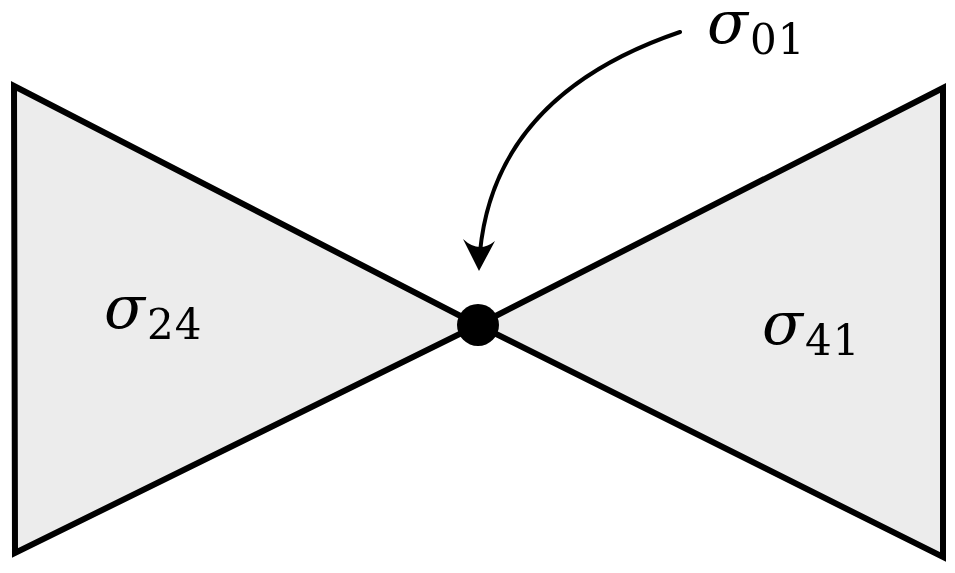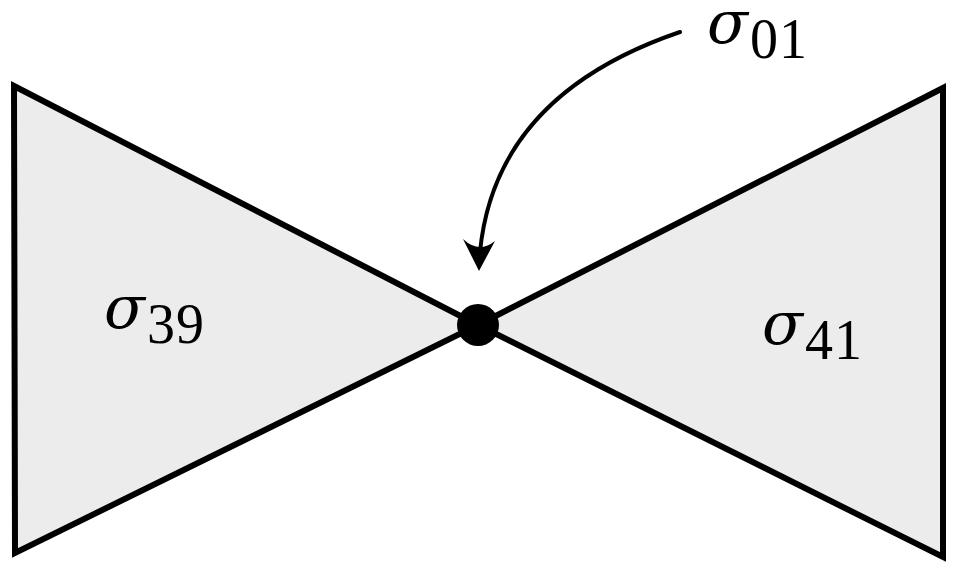--- a/index.html
+++ b/index.html
@@ -39,26 +39,25 @@
     color: #000000;
     white-space: nowrap;
     user-select: none;
   }
   .math-label .base {
     font-size: 60px;
     font-style: italic;
     font-weight: 500;
   }
   .math-label .sub {
-    font-size: 56px;
+    font-size: 42px;
     font-style: normal;
-    margin-top: 19px;
+    margin-top: 27px;
     margin-left: 2px;
     letter-spacing: 1px;
-    font-family: Liberation Serif, serif;
   }
 </style>
 </head>
 <body>
 
 <div class="figure">
 
   <svg width="955" height="573" viewBox="0 0 955 573">
 
     <polygon class="edge" points="14,86 478,325 15,553" fill="#ececec"></polygon>
@@ -72,21 +71,21 @@
     <path d="M 479 271 L 463 239 Q 479 254 495 241 Z" fill="#000000"></path>
   </svg>
 
   <div class="math-label" style="left:707px; top:-8px;">
     <span class="base">σ</span>
     <span class="sub">01</span>
   </div>
 
   <div class="math-label" style="left:104px; top:277px;">
     <span class="base">σ</span>
-    <span class="sub">39</span>
+    <span class="sub">24</span>
   </div>
 
   <div class="math-label" style="left:762px; top:293px;">
     <span class="base">σ</span>
     <span class="sub">41</span>
   </div>
 
 </div>
 
 </body></html>

